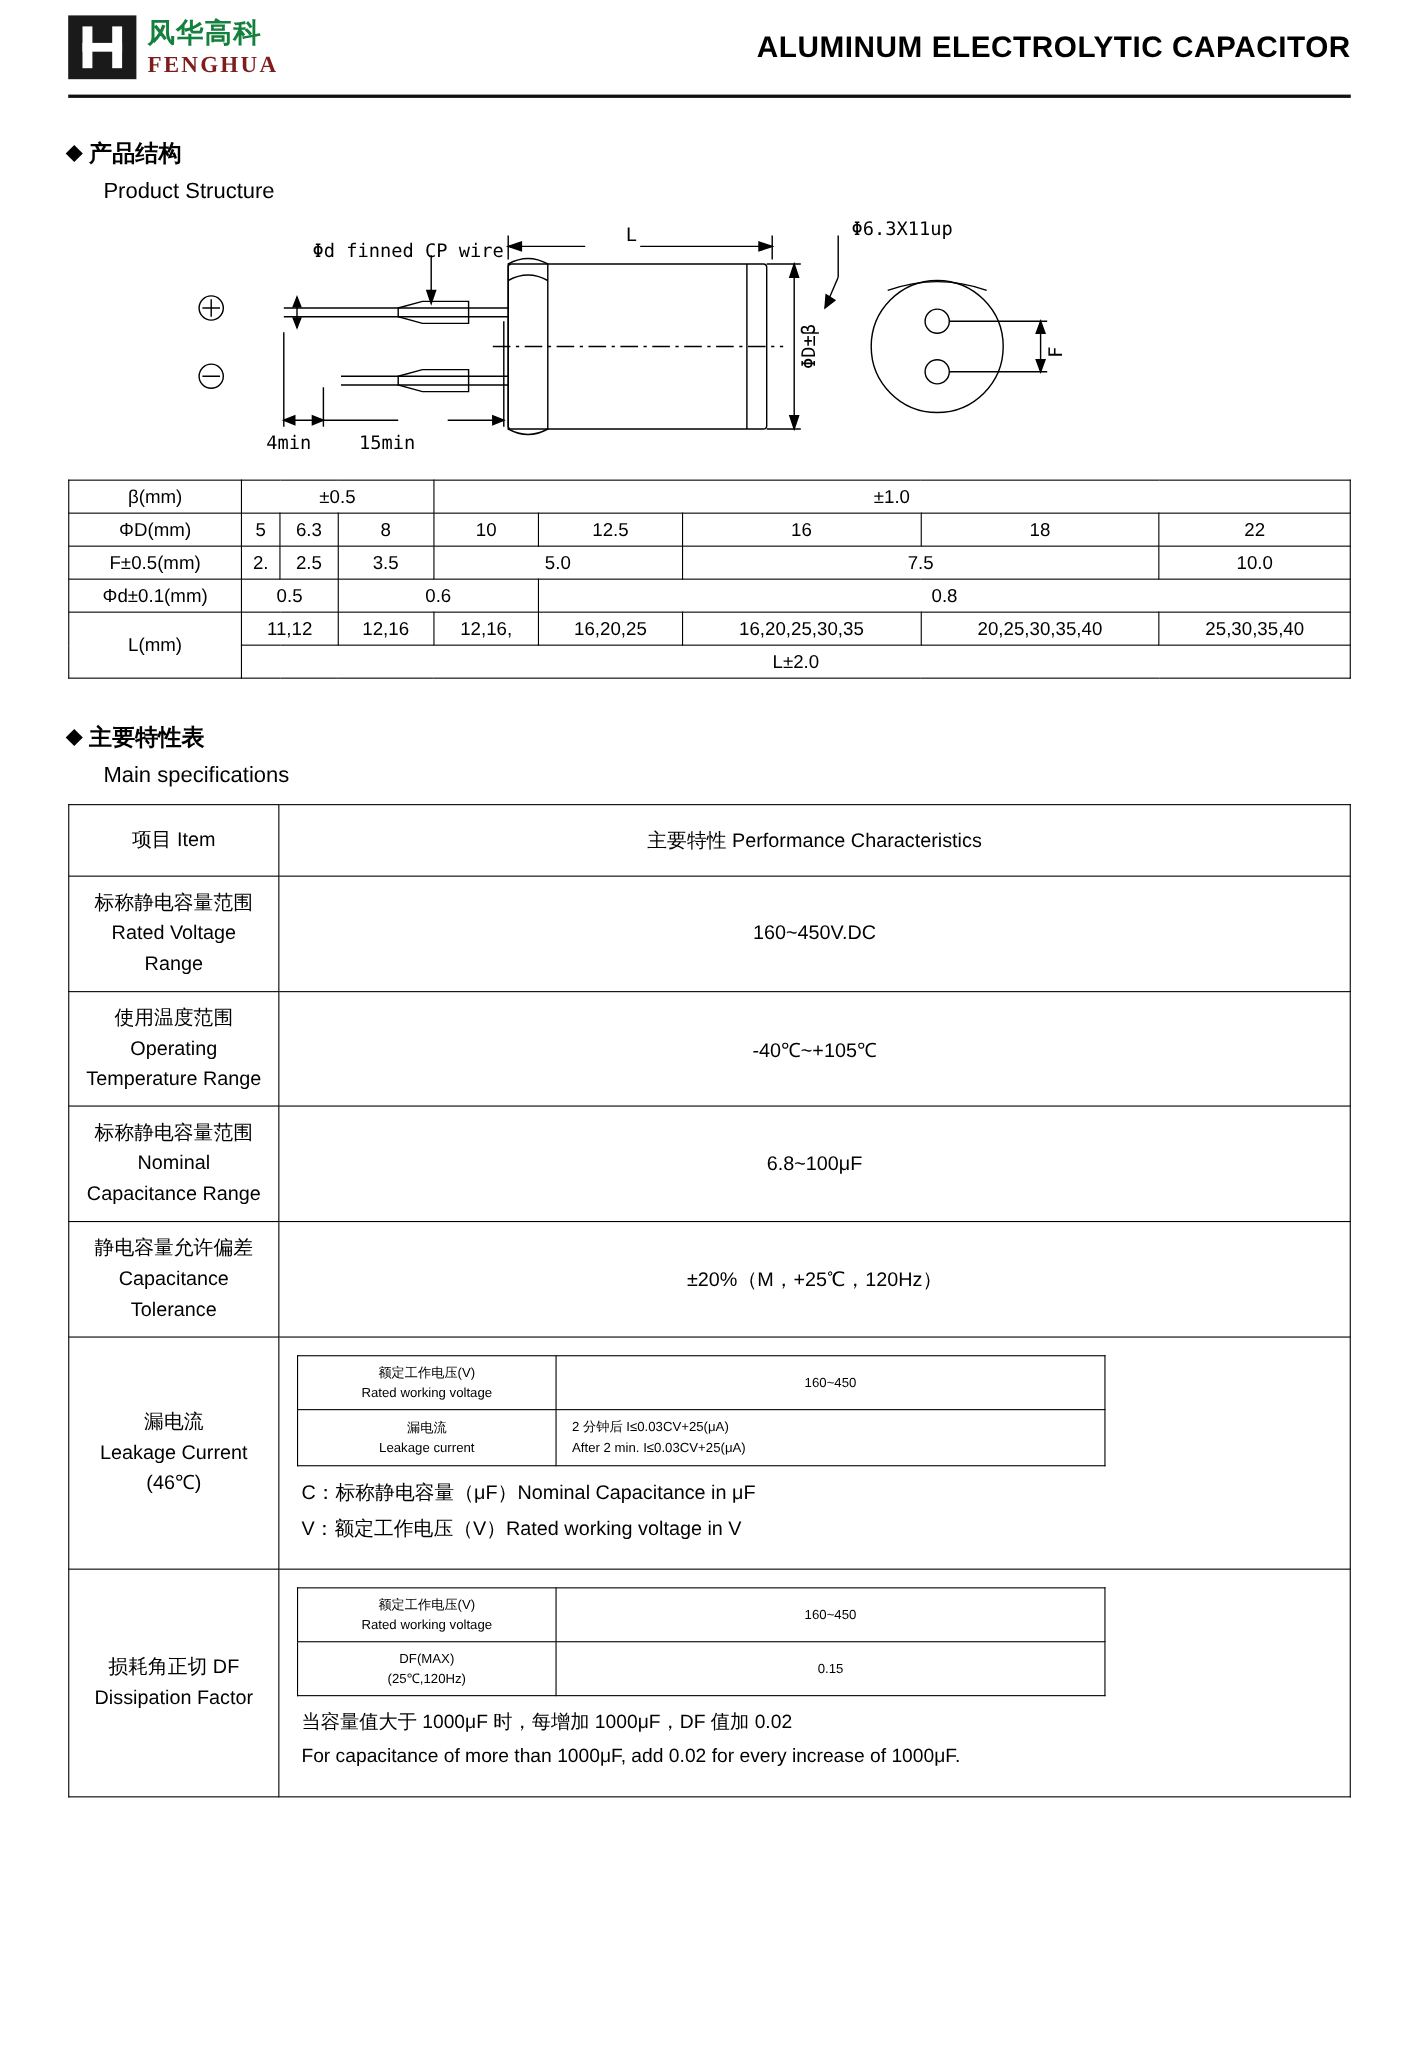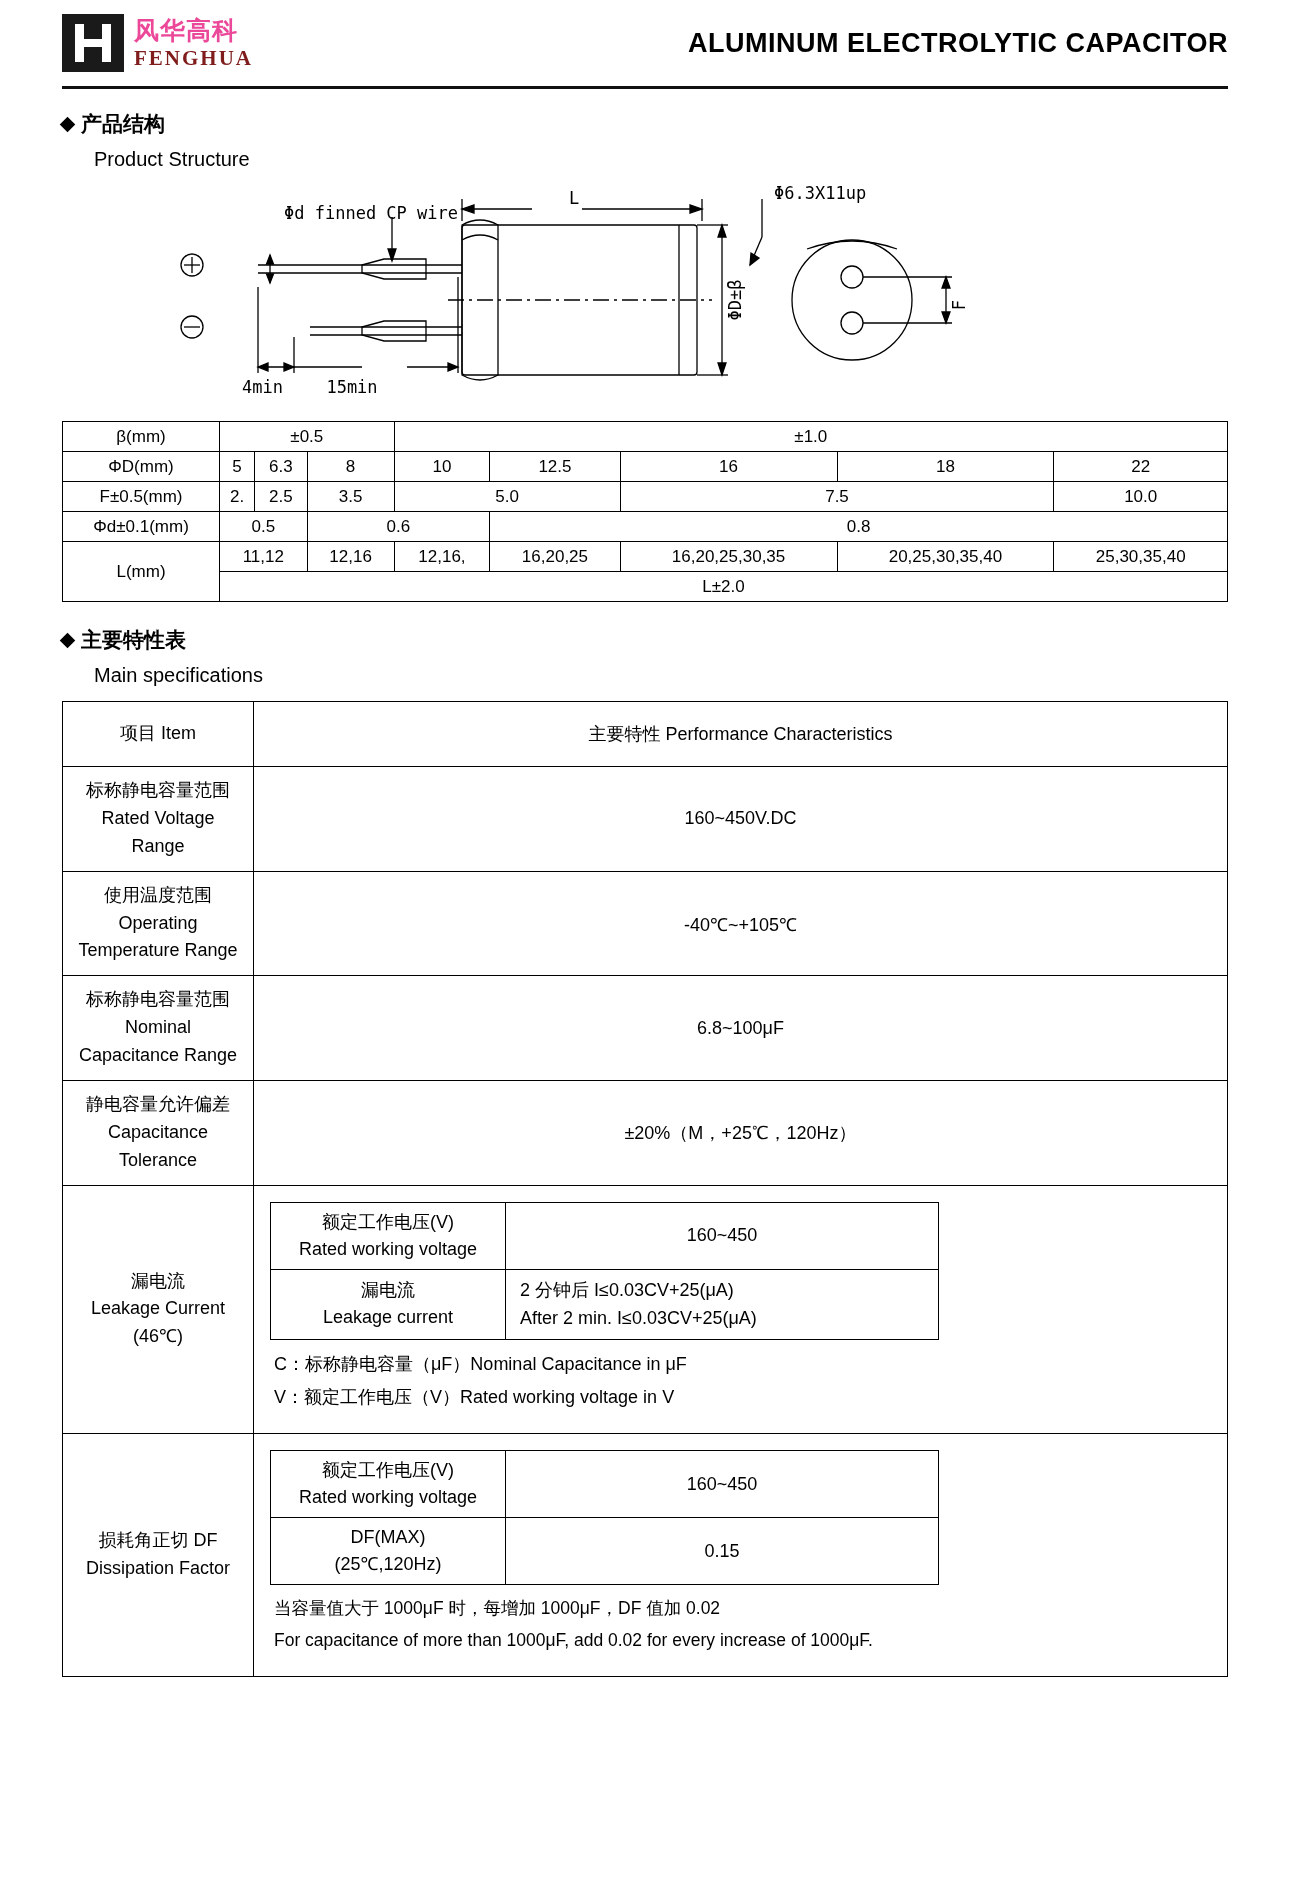--- a/index.html
+++ b/index.html
@@ -68,21 +68,21 @@
     height: 8px;
     background: #ffffff;
   }
   .logo-text {
     line-height: 1;
   }
   .logo-cn {
     font-size: 25px;
     font-weight: bold;
     letter-spacing: 1px;
-    color: #ec4899;
+    color: #15803d;
   }
   .logo-en {
     margin-top: 5px;
     font-size: 21px;
     font-weight: bold;
     letter-spacing: 2px;
     color: #7f1d1d;
     font-family: "Liberation Serif", serif;
   }
   .header-title {
@@ -97,21 +97,21 @@
     position: absolute;
     left: 62px;
     right: 62px;
     top: 86px;
     height: 0;
     border-top: 3px solid #111;
   }
 
   
   .section {
-    margin-top: 24px;
+    margin-top: 39px;
   }
   .sec-cn {
     font-size: 21px;
     font-weight: bold;
     display: flex;
     align-items: center;
     gap: 8px;
   }
   .diamond {
     display: inline-block;
@@ -177,23 +177,23 @@
   }
   .cell-lines {
     line-height: 1.6;
   }
   .inner-wrap {
     padding: 6px 10px 10px 10px;
     text-align: left;
   }
   table.inner {
     border-collapse: collapse;
-    width: 669px;
+    width: 735px;
     margin: 0 0 8px 0;
-    font-size: 18px;
+    font-size: 12px;
   }
   table.inner td {
     border: 1.3px solid #000;
     padding: 6px 8px;
     vertical-align: middle;
   }
   table.inner td.lbl {
     width: 218px;
     text-align: center;
     line-height: 1.5;

